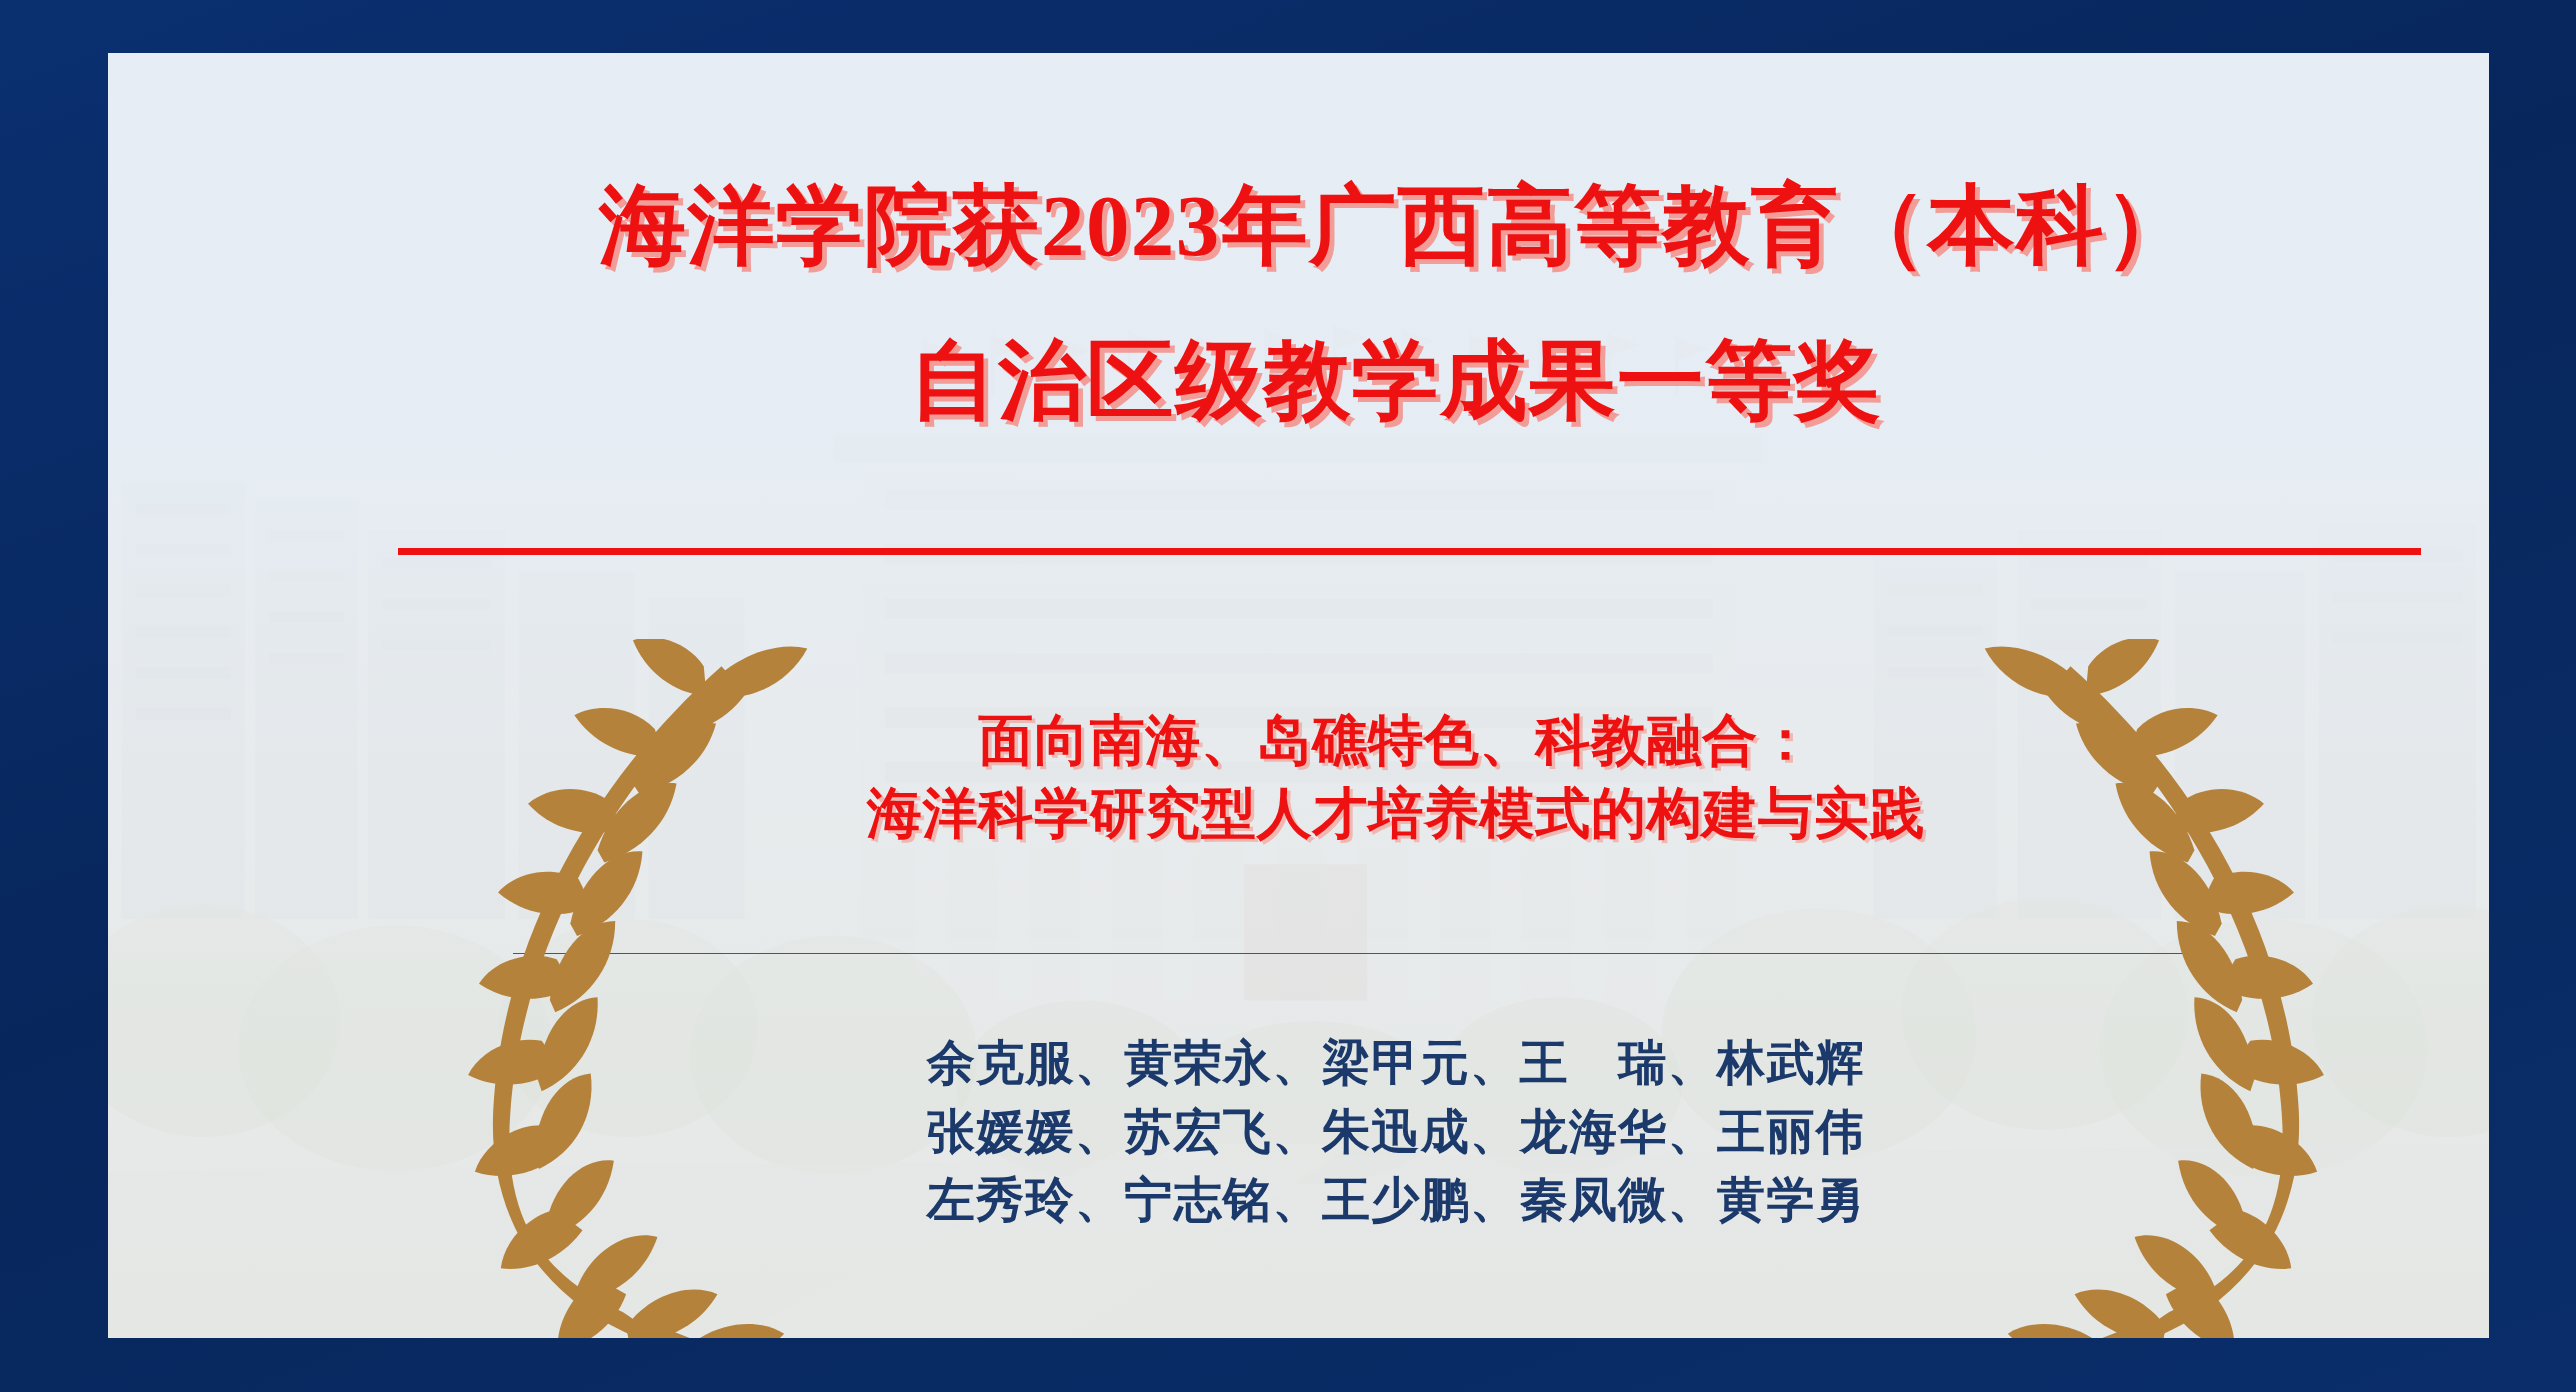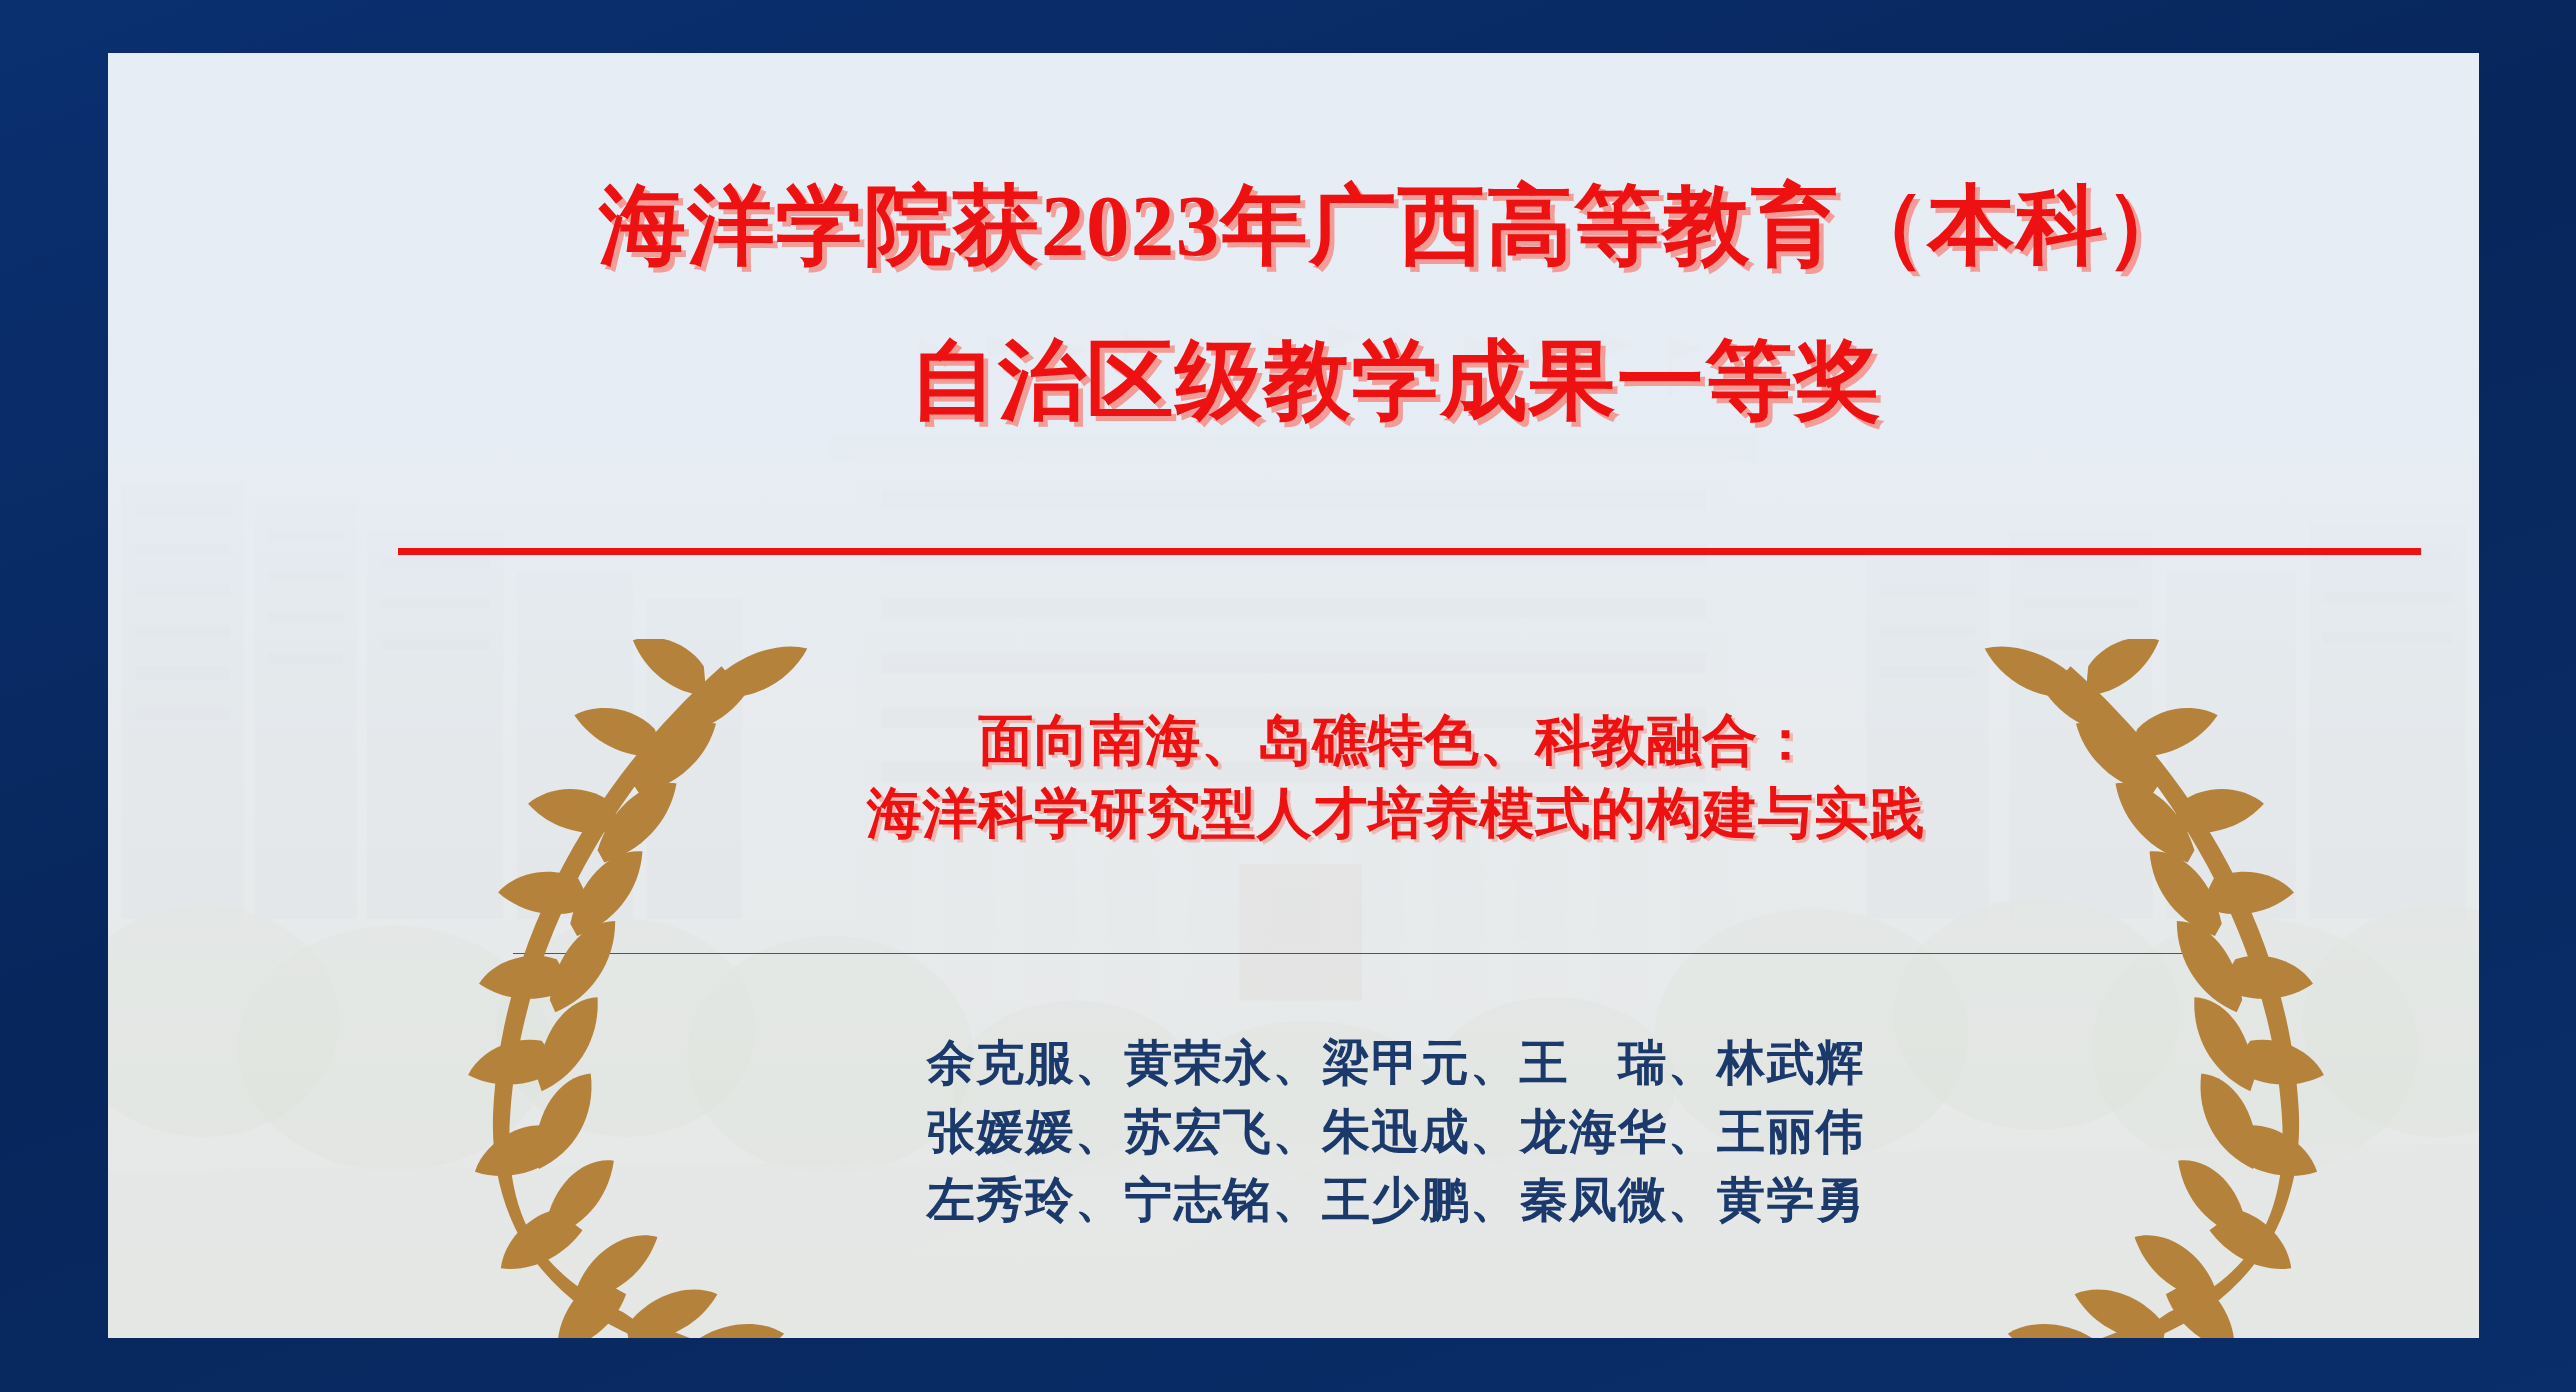--- a/index.html
+++ b/index.html
@@ -13,20 +13,21 @@
     position:relative;width:2576px;height:1392px;
     background:linear-gradient(160deg,#0b3070 0%,#07265c 45%,#0a2e6a 100%);
     overflow:hidden;
   }
 
   
   #panel{
     position:absolute;left:108px;top:53px;width:2371px;height:1285px;
     overflow:hidden;
     background:linear-gradient(180deg,#dde8f0 0%,#e2eaf1 22%,#e6ebef 48%,#e7eaea 70%,#e3e6e3 100%);
+    padding-left:10px;
   }
   #panel-top-accent{
     position:absolute;left:0;top:0;width:100%;height:3.4px;
     background:linear-gradient(90deg,#4a8fd0,#3f86cb 50%,#4a8fd0);
   }
 
   
   .photo{position:absolute;left:0;top:0;width:100%;height:100%;}
 
   

